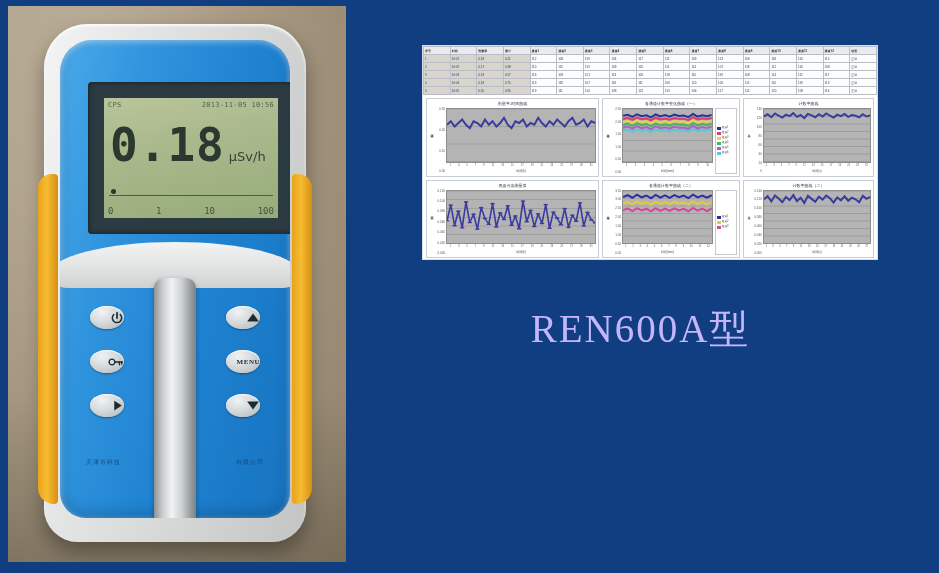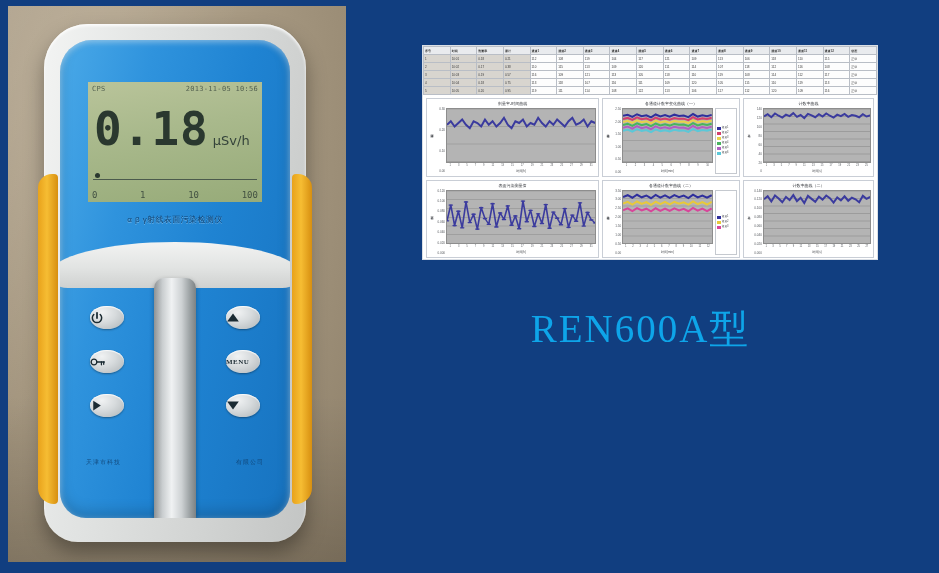--- a/index.html
+++ b/index.html
@@ -78,21 +78,21 @@
 
   
   .lcd-bezel {
     position: absolute;
     left: 28px;
     top: 42px;
     width: 174px;
     height: 120px;
     background: #2b3b41;
     border-radius: 4px;
-    padding: 0;
+    padding: 16px;
     box-shadow: inset 0 0 5px rgba(0,0,0,.6);
   }
   .lcd {
     position: relative;
     width: 100%;
     height: 100%;
     background: linear-gradient(170deg, #b9c49a 0%, #a9b98c 40%, #97ab79 100%);
     overflow: hidden;
     font-family: "DejaVu Sans Mono", monospace;
     color: #2c3a34;
@@ -203,21 +203,21 @@
   }
   .key {
     position: absolute;
     width: 34px;
     height: 23px;
     border-radius: 50%;
     background: radial-gradient(ellipse at 35% 28%, #f0f2f3 0%, #d6dadc 45%, #aeb4b7 100%);
     box-shadow: 0 1px 2px rgba(0,0,0,.35), inset 0 1px 1px rgba(255,255,255,.9);
     display: flex;
     align-items: center;
-    justify-content: flex-start;
+    justify-content: flex-end;
     color: #1b2b33;
   }
   .key.col-l { left: 30px; }
   .key.col-r { right: 30px; }
   .key.row-1 { top: 4px; }
   .key.row-2 { top: 48px; }
   .key.row-3 { top: 92px; }
   .key-label {
     font-size: 7px;
     font-weight: bold;
@@ -385,21 +385,21 @@
     flex: 0 0 4px;
   }
 
   
   #caption {
     position: absolute;
     left: 348px;
     top: 300px;
     width: 585px;
     text-align: center;
-    color: #0ea5e9;
+    color: #c4b5fd;
   }
   .cap-model {
     font-family: "Liberation Serif", serif;
     font-size: 39px;
     letter-spacing: 2px;
     line-height: 58px;
     white-space: nowrap;
   }
   .cap-desc {
     font-family: "Liberation Serif", serif;
@@ -440,21 +440,20 @@
             <div class="lcd-scale">
               <span>0</span>
               <span>1</span>
               <span>10</span>
               <span>100</span>
             </div>
           </div>
         </div>
 
         <div class="brand">
-          <div class="brand-sub">α β γ射线表面污染检测仪</div>
         </div>
 
         <div class="waist"></div>
 
         <div class="keypad">
           <div class="key col-l row-1">
             <svg width="14" height="14" viewBox="0 0 24 24">
               <path d="M12 3 L12 12" stroke="#1b2b33" stroke-width="3" stroke-linecap="round" fill="none"></path>
               <path d="M6.5 6 A8 8 0 1 0 17.5 6" stroke="#1b2b33" stroke-width="2.6" fill="none" stroke-linecap="round"></path>
             </svg>

